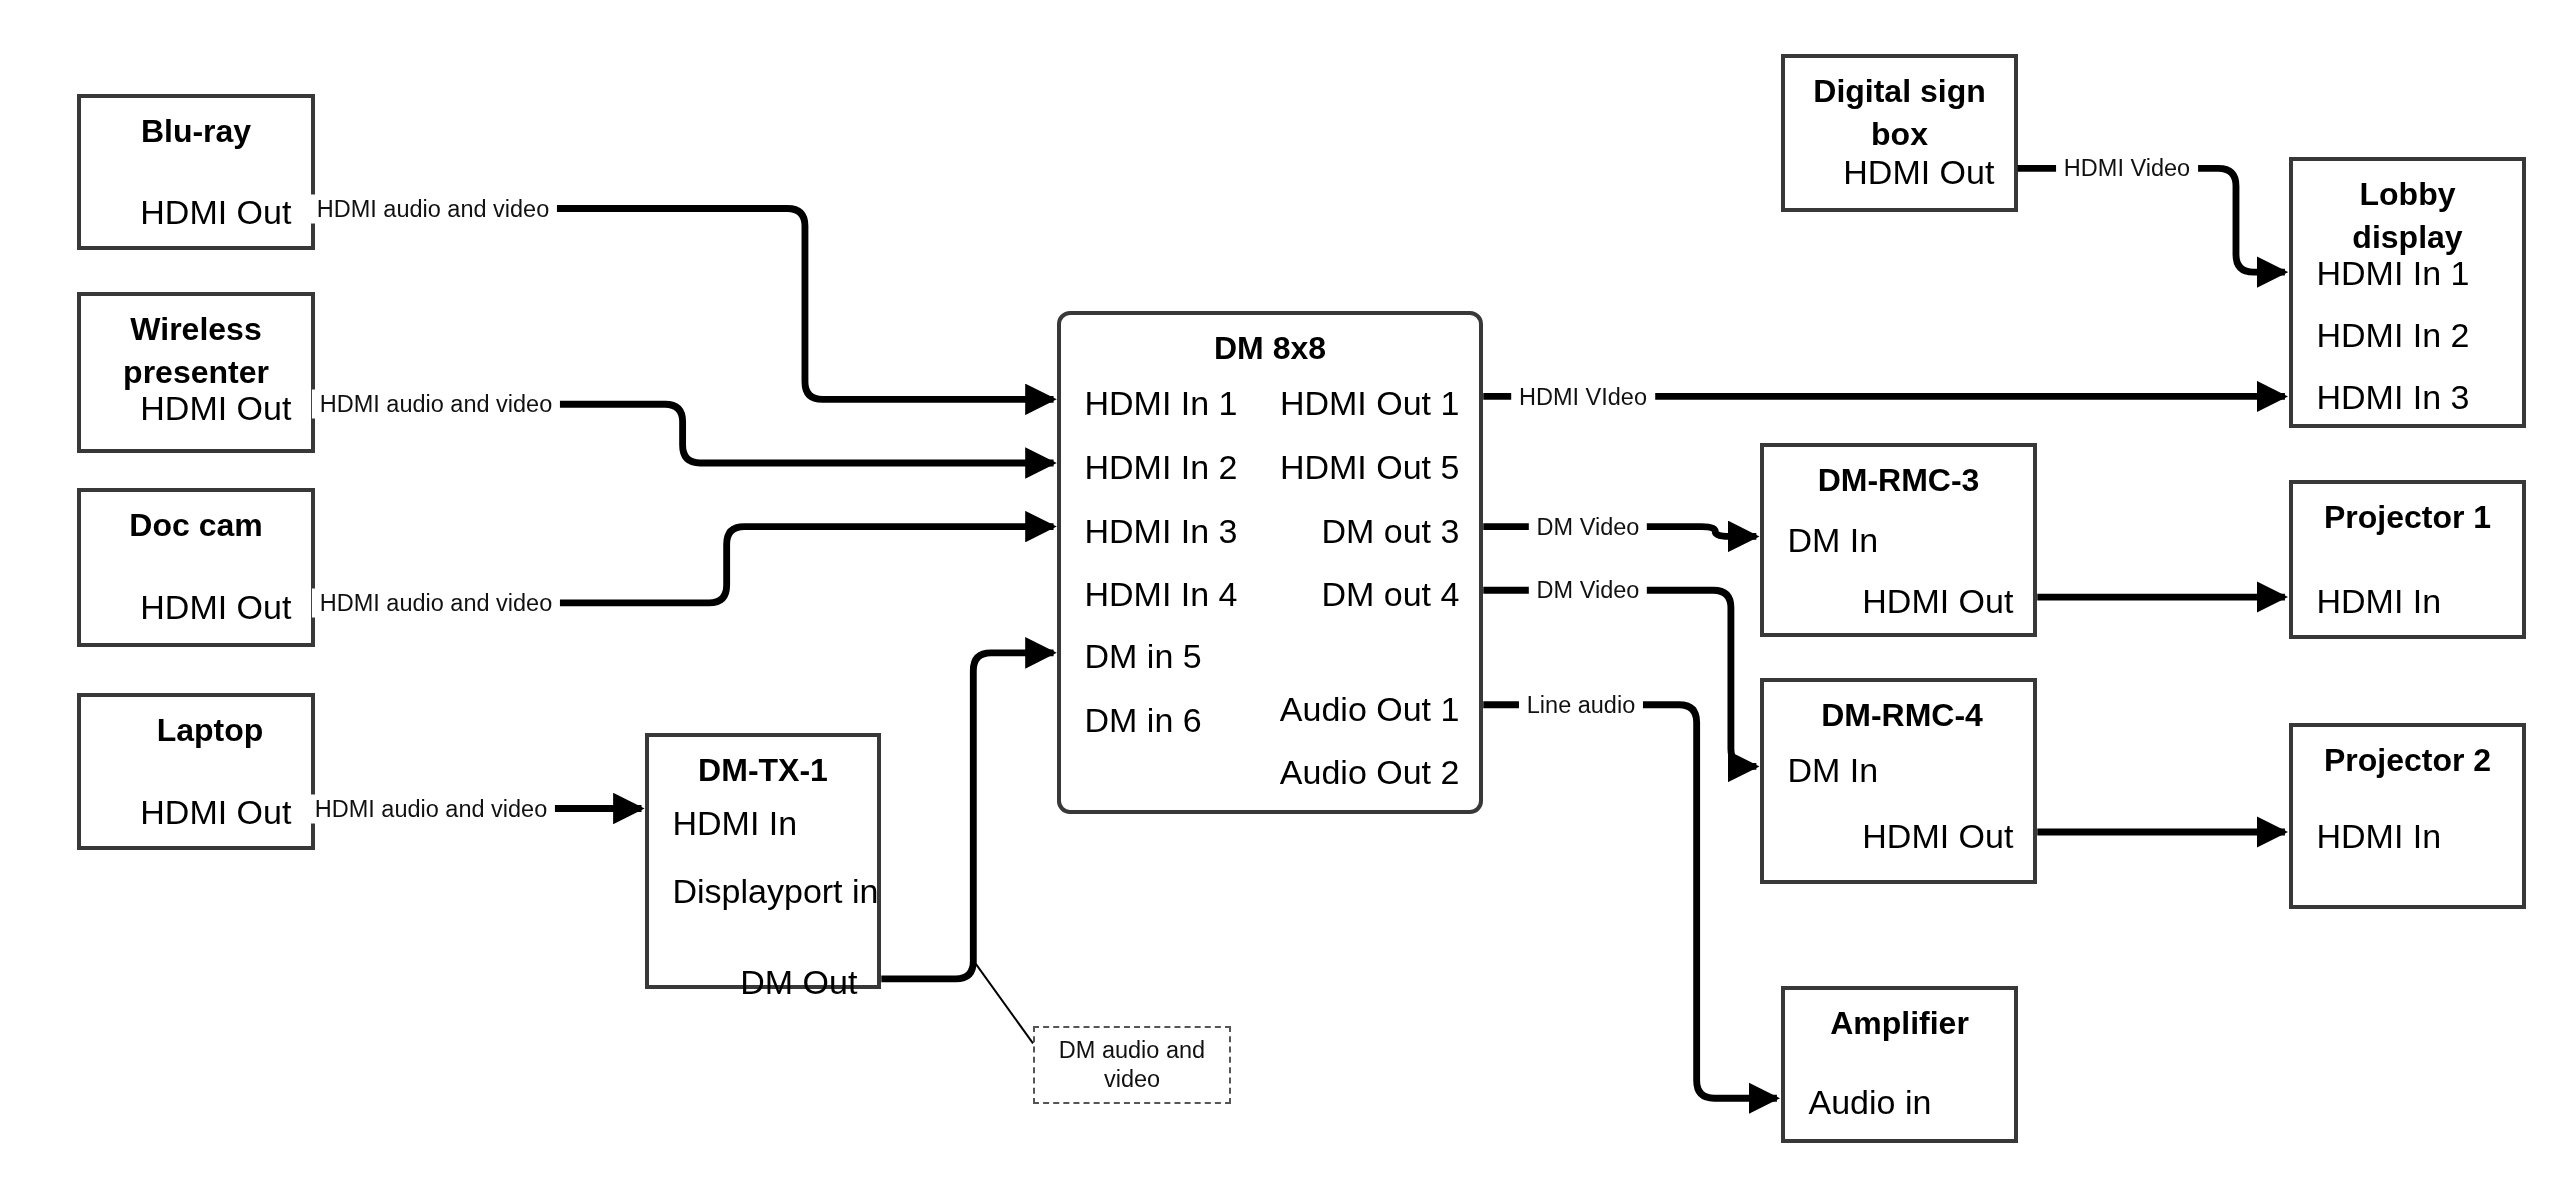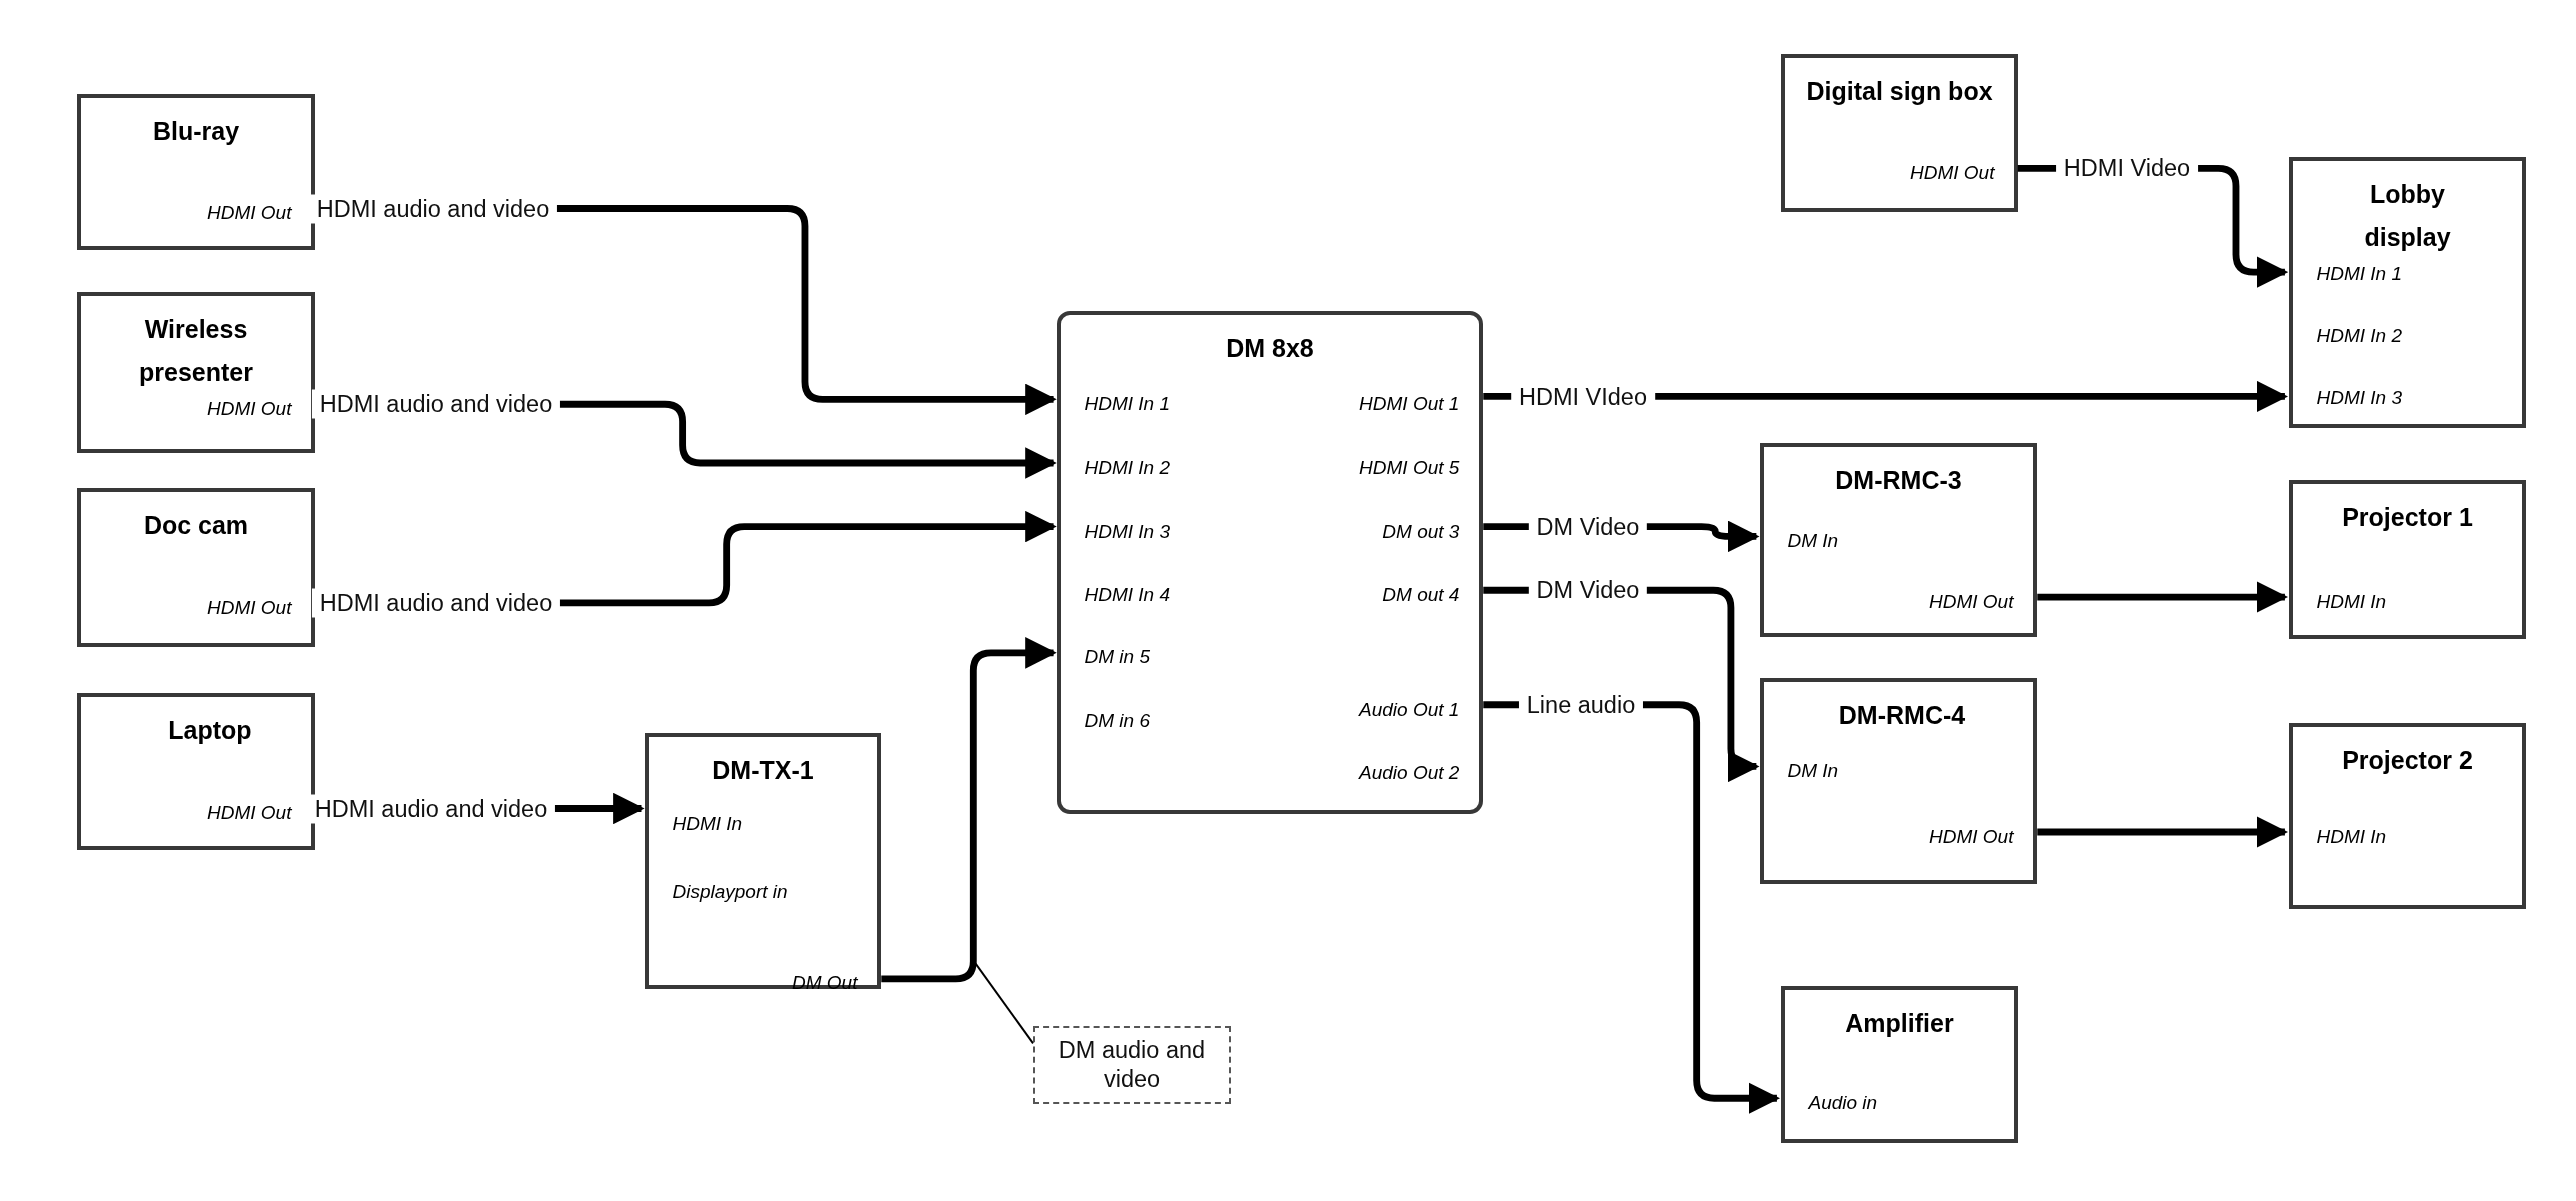--- a/index.html
+++ b/index.html
@@ -1,21 +1,21 @@
 <!DOCTYPE html>
 <html><head>
 <meta charset="utf-8">
 <style>
   html,body{margin:0;padding:0;background:#fff;}
   .stage{position:relative;width:2576px;height:1201px;background:#fff;
          font-family:"Liberation Sans",sans-serif;overflow:hidden;}
   .node{position:absolute;background:#fff;border:4.9px solid #383838;box-sizing:border-box;z-index:1;}
-  .node .title{font-weight:bold;font-size:25px;line-height:43px;text-align:center;
+  .node .title{font-weight:bold;font-size:32px;line-height:43px;text-align:center;
                margin:11.7px auto 0;color:#000;}
-  .port{position:absolute;font-size:19px;line-height:33px;color:#000;white-space:nowrap;font-style:italic;}
+  .port{position:absolute;font-size:34px;line-height:33px;color:#000;white-space:nowrap;}
   .port.left{left:23.5px;text-align:left;}
   .port.right{right:19.6px;text-align:right;}
   svg.wires{position:absolute;left:0;top:0;z-index:3;pointer-events:none;}
   .cable-label{position:absolute;transform:translate(-50%,-50%);background:#fff;
                padding:0 7.8px;font-size:23.5px;line-height:29px;color:#111;
                white-space:nowrap;z-index:4;}
   .callout{position:absolute;border:2px dashed #555;z-index:2;box-sizing:border-box;
            display:flex;align-items:center;justify-content:center;text-align:center;
            font-size:23.5px;line-height:29px;color:#111;padding:3.9px 13.7px;background:#fff;}
 </style>

